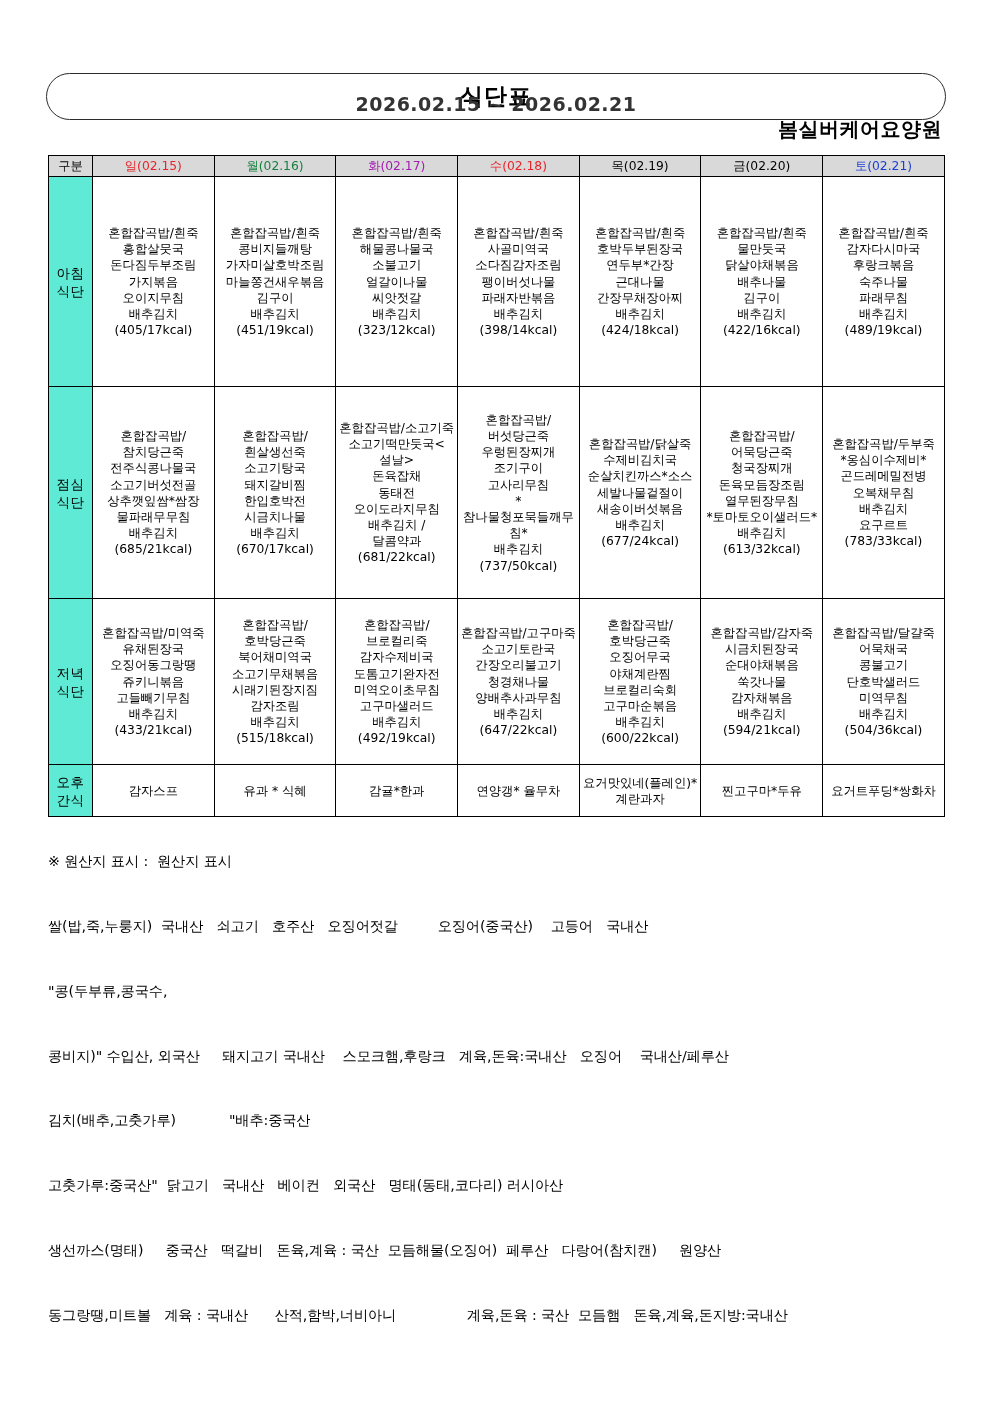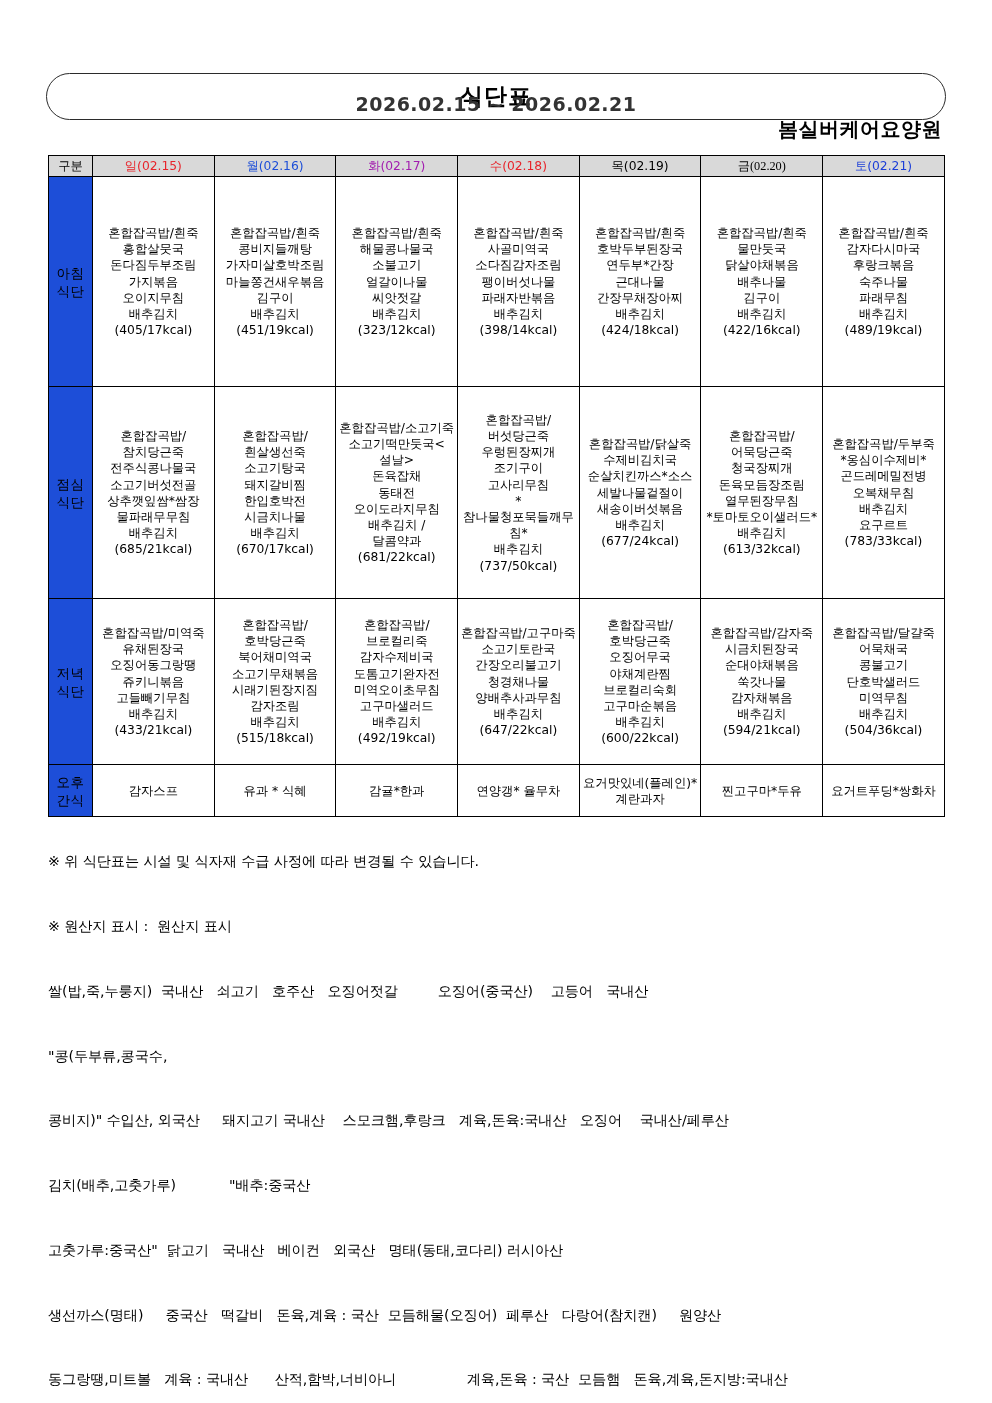--- a/index.html
+++ b/index.html
@@ -95,21 +95,21 @@
     font-size: 13px;
     padding: 1px;
     margin-top: 32px;
   }
   .hd-label { background: #d9d9d9; font-size: 13px; }
   .day-red  { color: #e8232a; }
   .day-blue { color: #1a3dd8; }
   .day-black{ color: #000000; }
 
   td.rowlabel {
-    background: #1d4ed8;
+    background: #5eead4;
     font-size: 13.5px;
     line-height: 18px;
     letter-spacing: 0.5px;
   }
 
   tr.r-breakfast td { height: 210px; vertical-align: middle; }
   tr.r-lunch td     { height: 212px; vertical-align: middle; }
   tr.r-dinner td    { height: 166px; vertical-align: middle; }
   tr.r-snack td     { height: 52px;  vertical-align: middle; }
 
@@ -152,25 +152,25 @@
         <col class="col-day">
         <col class="col-day">
       <col class="col-day">
         <col class="col-day">
         <col class="col-day">
     </colgroup>
     <thead>
       <tr>
         <td class="hd-label">구분</td>
         <td><span class="day-red" style="color: rgb(232, 35, 42);">일(02.15)</span></td>
-        <td><span class="day-red" style="color: #1d4ed8;">월(02.16)</span></td>
+        <td><span class="day-red" style="color: #15803d;">월(02.16)</span></td>
         <td><span class="day-red" style="color: #a21caf;">화(02.17)</span></td>
         <td><span class="day-red" style="color: rgb(232, 35, 42);">수(02.18)</span></td>
         <td><span class="day-black" style="color: rgb(0, 0, 0); text-align: right;">목(02.19)</span></td>
-        <td><span class="day-black" style="color: rgb(0, 0, 0); font-family: Liberation Serif, serif;">금(02.20)</span></td>
+        <td><span class="day-black" style="color: rgb(0, 0, 0);">금(02.20)</span></td>
         <td><span class="day-blue" style="color: rgb(26, 61, 216);">토(02.21)</span></td>
       </tr>
     </thead>
     <tbody>
 
       <tr class="r-breakfast">
         <td class="rowlabel">
             <span class="cellbody">아침
 식단</span>
           </td>
@@ -405,21 +405,20 @@
           </td>
         <td>
             <span class="cellbody">요거트푸딩*쌍화차</span>
           </td>
       </tr>
 
     </tbody>
   </table>
 
   <div class="notes">
-    <span class="line">※ 위 식단표는 시설 및 식자재 수급 사정에 따라 변경될 수 있습니다.</span>
     <span class="line">※ 원산지 표시 :  원산지 표시</span>
     <span class="line">쌀(밥,죽,누룽지)  국내산   쇠고기   호주산   오징어젓갈         오징어(중국산)    고등어   국내산</span>
     <span class="line">"콩(두부류,콩국수,</span>
     <span class="line">콩비지)" 수입산, 외국산     돼지고기 국내산    스모크햄,후랑크   계육,돈육:국내산   오징어    국내산/페루산</span>
     <span class="line">김치(배추,고춧가루)            "배추:중국산</span>
     <span class="line">고춧가루:중국산"  닭고기   국내산   베이컨   외국산   명태(동태,코다리) 러시아산</span>
     <span class="line">생선까스(명태)     중국산   떡갈비   돈육,계육 : 국산  모듬해물(오징어)  페루산   다랑어(참치캔)     원양산</span>
     <span class="line">동그랑땡,미트볼   계육 : 국내산      산적,함박,너비아니                계육,돈육 : 국산  모듬햄   돈육,계육,돈지방:국내산</span>
     
     

